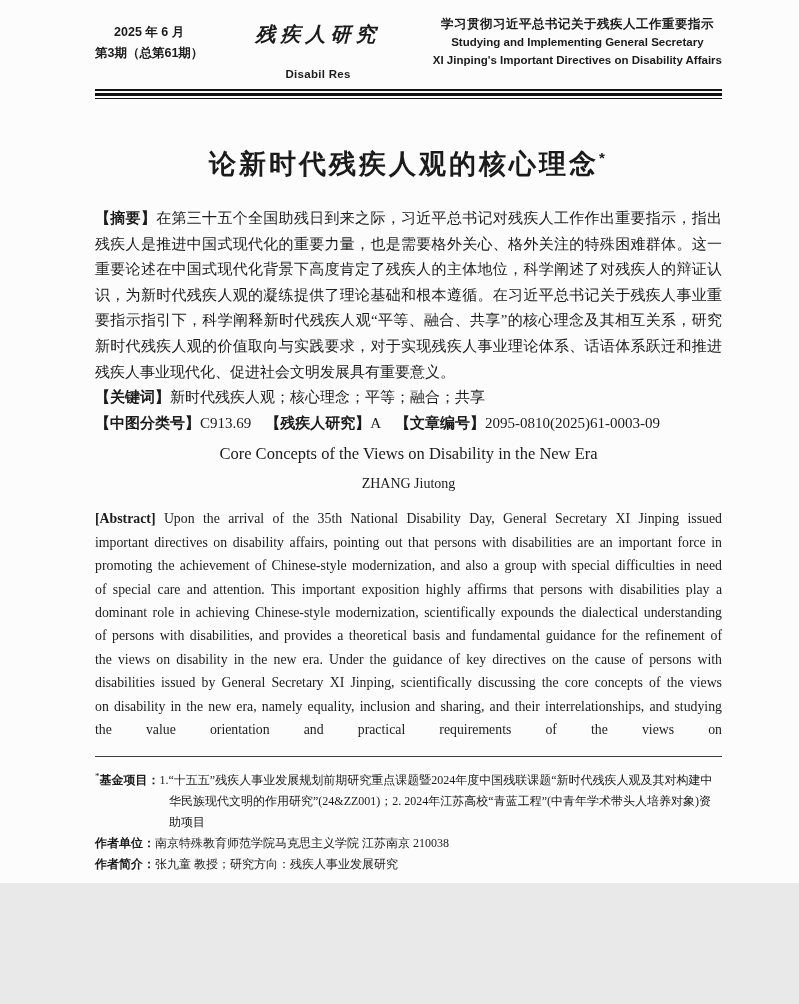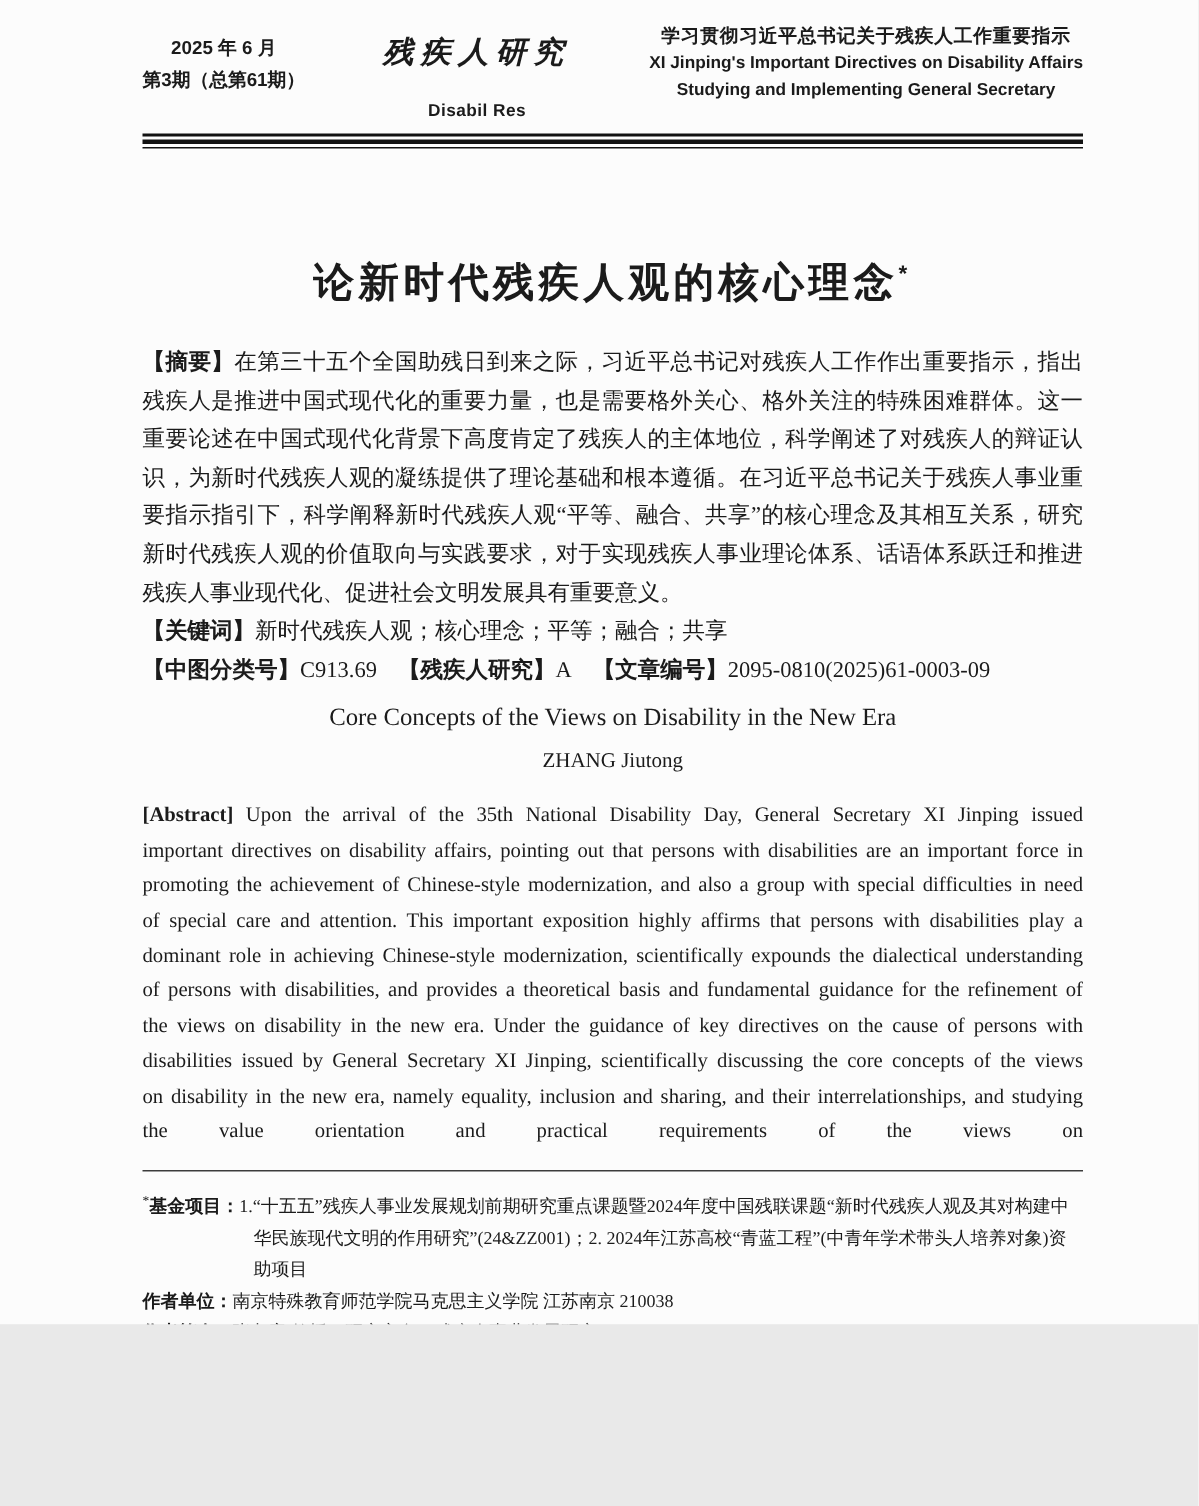--- a/index.html
+++ b/index.html
@@ -22,21 +22,21 @@
   .h-right .cn { font-size:12.5px; letter-spacing:0.5px; }
 
   .rule { margin-top:9px; }
   .rule .r1 { height:2px;  background:#121212; }
   .rule .g  { height:2px; }
   .rule .r2 { height:3px;  background:#121212; }
   .rule .g2 { height:1.5px; }
   .rule .r3 { height:1.5px; background:#121212; }
 
   
-  .title-cn { margin-top:71px; text-align:center; font-family:"Liberation Sans", sans-serif;
+  .title-cn { margin-top:47px; text-align:center; font-family:"Liberation Sans", sans-serif;
               font-weight:bold; font-size:27px; letter-spacing:3px; }
   .title-cn sup { font-size:15px; font-weight:bold; }
   .author-cn { margin-top:21px; text-align:center; font-size:16px; letter-spacing:7px; }
 
   
   .abs-cn { margin-top:24px; font-size:15px; line-height:25.6px; text-align:justify; }
   .lab { font-family:Liberation Serif, serif; font-weight:bold; }
   .meta-row { font-size:15px; line-height:25.6px; }
   .meta-row .sep { display:inline-block; width:14px; }
 
@@ -70,22 +70,22 @@
       <div class="h-left">
         <div>2025 年 6 月</div>
         <div>第3期（总第61期）</div>
       </div>
       <div class="h-center">
         <div class="journal-cn">残疾人研究</div>
         <div class="journal-en">Disabil Res</div>
       </div>
       <div class="h-right">
         <div class="cn">学习贯彻习近平总书记关于残疾人工作重要指示</div>
+        <div>Studying and Implementing General Secretary</div>
         <div>XI Jinping's Important Directives on Disability Affairs</div>
-        <div>Studying and Implementing General Secretary</div>
       </div>
     </div>
 
     <div class="rule">
       <div class="r1"></div>
       <div class="g"></div>
       <div class="r2"></div>
       <div class="g2"></div>
       <div class="r3"></div>
     </div>

